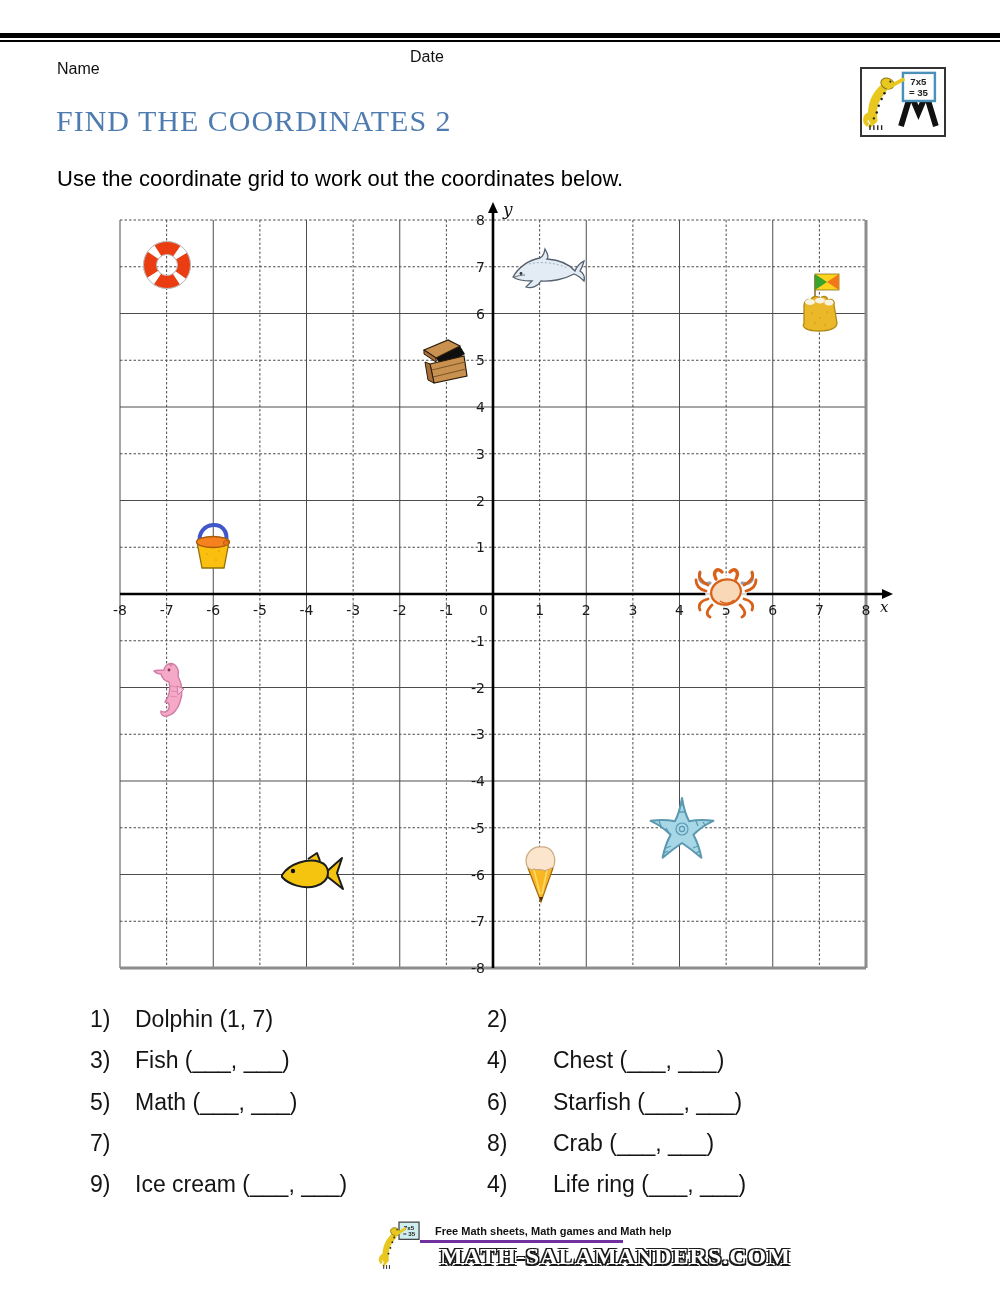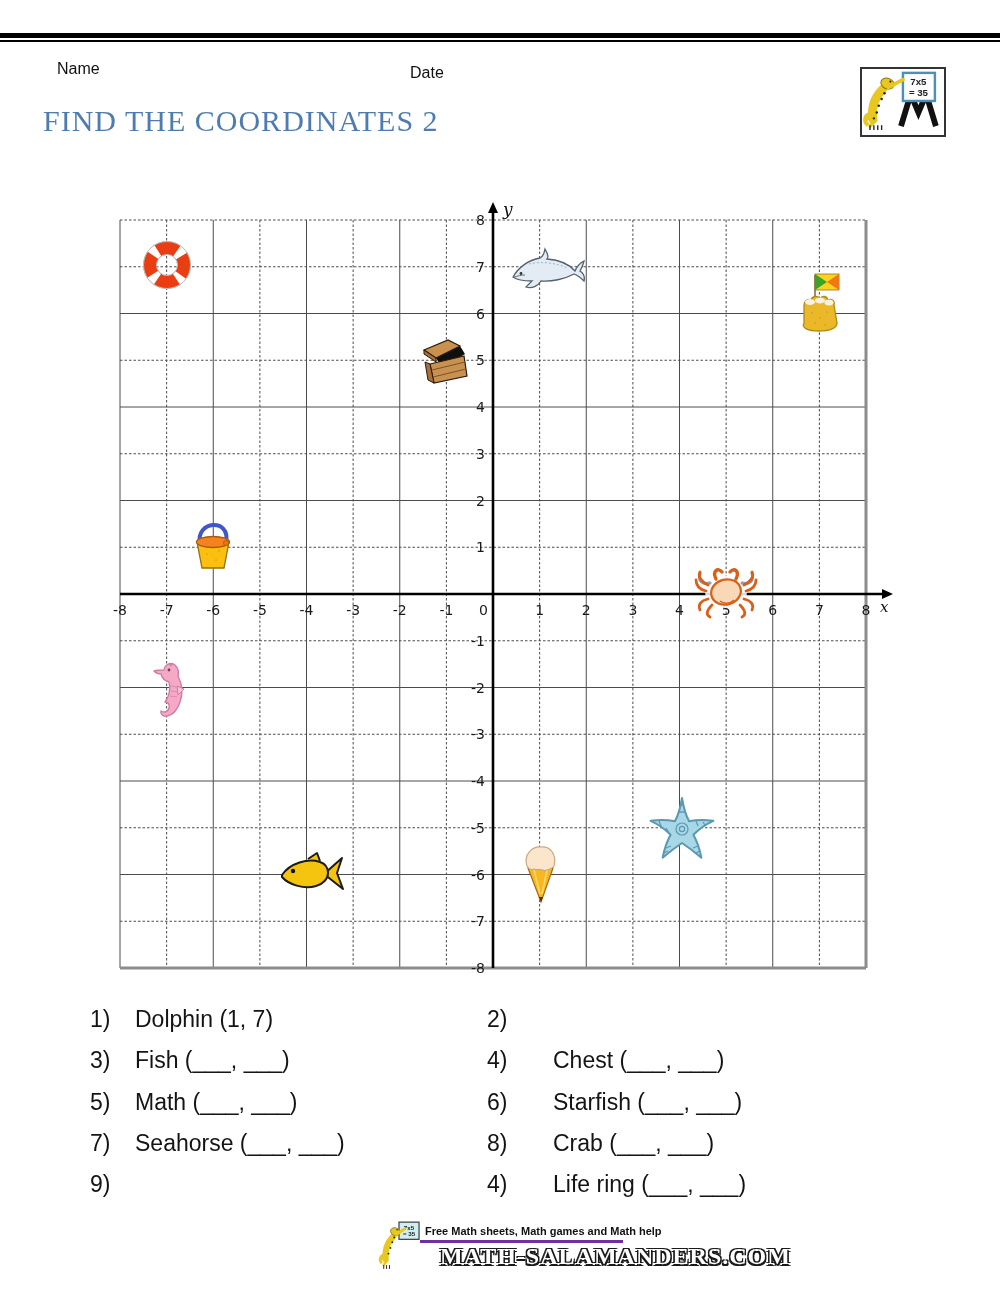--- a/index.html
+++ b/index.html
@@ -3,37 +3,37 @@
 <meta charset="utf-8">
 <style>
   html,body{margin:0;padding:0;background:#fff;}
   .page{position:relative;width:1000px;height:1294px;background:#ffffff;overflow:hidden;
         font-family:"Liberation Sans",sans-serif;color:#111;}
   .abs{position:absolute;}
   
   .rule-thick{left:0;top:33px;width:1000px;height:5px;background:#000;}
   .rule-thin{left:0;top:40px;width:1000px;height:2px;background:#000;}
   .name-label{left:57px;top:60px;font-size:16px;}
-  .date-label{left:410px;top:64px;font-size:16px;text-align:right;}
+  .date-label{left:410px;top:48px;font-size:16px;text-align:right;}
   .logo-box{left:860px;top:67px;width:82px;height:66px;border:2px solid #333;background:#fff;}
-  .page-title{left:43px;top:104px;font-family:"Liberation Serif",serif;font-size:30px;letter-spacing:1px;}
+  .page-title{left:56px;top:104px;font-family:"Liberation Serif",serif;font-size:30px;letter-spacing:1px;}
   .instruction{left:57px;top:166px;font-size:22px;color:#000;}
   
   #grid-lines{left:0;top:0;width:1000px;height:1294px;pointer-events:none;}
   .tick{position:absolute;font-family:"DejaVu Sans",sans-serif;font-size:14px;color:#1a1a1a;white-space:nowrap;}
   .axis-letter{position:absolute;font-family:"DejaVu Serif",serif;font-style:italic;font-size:17px;color:#111;}
   .grid-obj{position:absolute;transform:translate(-50%,-50%);pointer-events:none;}
   
   .q-row{position:absolute;display:flex;font-size:23px;color:#141414;height:32px;align-items:center;}
   .q-row .q-num{display:inline-block;}
   .col-l{left:90px;} .col-l .q-num{width:45px;}
   .col-r{left:487px;} .col-r .q-num{width:66px;}
   .r0{top:1003px;} .r1{top:1044px;} .r2{top:1086px;} .r3{top:1127px;} .r4{top:1168px;}
   
-  .footer-tagline{left:425px;top:1225px;font-size:11px;font-weight:bold;color:#111;}
+  .footer-tagline{left:435px;top:1225px;font-size:11px;font-weight:bold;color:#111;}
   .footer-rule{left:420px;top:1240px;width:203px;height:3px;background:#7030a0;}
   .footer-site{left:400px;top:1243px;font-family:"Liberation Serif",serif;font-weight:bold;
      font-size:24px;letter-spacing:1px;color:#fff;
      text-shadow:-1.5px -1.5px 0 #1a1a1a,1.5px -1.5px 0 #1a1a1a,-1.5px 1.5px 0 #1a1a1a,1.5px 1.5px 0 #1a1a1a,0 2px 0 #1a1a1a;padding-left:40px;}
   .footer-logo{left:378px;top:1221px;}
 </style>
 </head>
 <body>
 
 <div class="page">
@@ -63,20 +63,21 @@
         <circle cx="23" cy="25" r="1.3" fill="#222"></circle>
       <circle cx="12" cy="51" r="1.2" fill="#222"></circle>
       <line x1="8" y1="58" x2="8" y2="63" stroke="#222" stroke-width="1.4"></line>
       <line x1="12" y1="58" x2="12" y2="63" stroke="#222" stroke-width="1.4"></line>
       <line x1="16" y1="58" x2="16" y2="63" stroke="#222" stroke-width="1.4"></line>
       <line x1="20" y1="58" x2="20" y2="63" stroke="#222" stroke-width="1.4"></line>
     </svg>
   </div>
 
   <h1 class="abs page-title" style="margin:0;font-weight:normal;color:#4f7cb0;">FIND THE COORDINATES 2</h1>
+  <div class="abs instruction">Use the coordinate grid to work out the coordinates below.</div>
 
   <svg id="grid-lines" class="abs" viewBox="0 0 1000 1294">
       <line x1="120" y1="220" x2="120" y2="968" stroke="#4c4c4c" stroke-width="1"></line>
       <line x1="120" y1="220" x2="866" y2="220" stroke="#4c4c4c" stroke-width="1" stroke-dasharray="2.5 2"></line>
       <line x1="166.625" y1="220" x2="166.625" y2="968" stroke="#4c4c4c" stroke-width="1" stroke-dasharray="2.5 2"></line>
       <line x1="120" y1="266.75" x2="866" y2="266.75" stroke="#4c4c4c" stroke-width="1" stroke-dasharray="2.5 2"></line>
       <line x1="213.25" y1="220" x2="213.25" y2="968" stroke="#4c4c4c" stroke-width="1"></line>
       <line x1="120" y1="313.5" x2="866" y2="313.5" stroke="#4c4c4c" stroke-width="1"></line>
       <line x1="259.875" y1="220" x2="259.875" y2="968" stroke="#4c4c4c" stroke-width="1" stroke-dasharray="2.5 2"></line>
       <line x1="120" y1="360.25" x2="866" y2="360.25" stroke="#4c4c4c" stroke-width="1" stroke-dasharray="2.5 2"></line>
@@ -282,24 +283,24 @@
   <div class="q-row col-l r1">
       <span class="q-num">3)</span>
       <span>Fish (___, ___)</span>
     </div>
   <div class="q-row col-l r2">
       <span class="q-num">5)</span>
       <span>Math (___, ___)</span>
     </div>
   <div class="q-row col-l r3">
       <span class="q-num">7)</span>
-      <span>Seahorse (___, ___)</span>
     </div>
   <div class="q-row col-l r4">
       <span class="q-num">9)</span>
+      <span>Ice cream (___, ___)</span>
     </div>
   <div class="q-row col-r r0">
       <span class="q-num">2)</span>
     </div>
   <div class="q-row col-r r1">
       <span class="q-num">4)</span>
       <span>Chest (___, ___)</span>
     </div>
   <div class="q-row col-r r2">
       <span class="q-num">6)</span>

